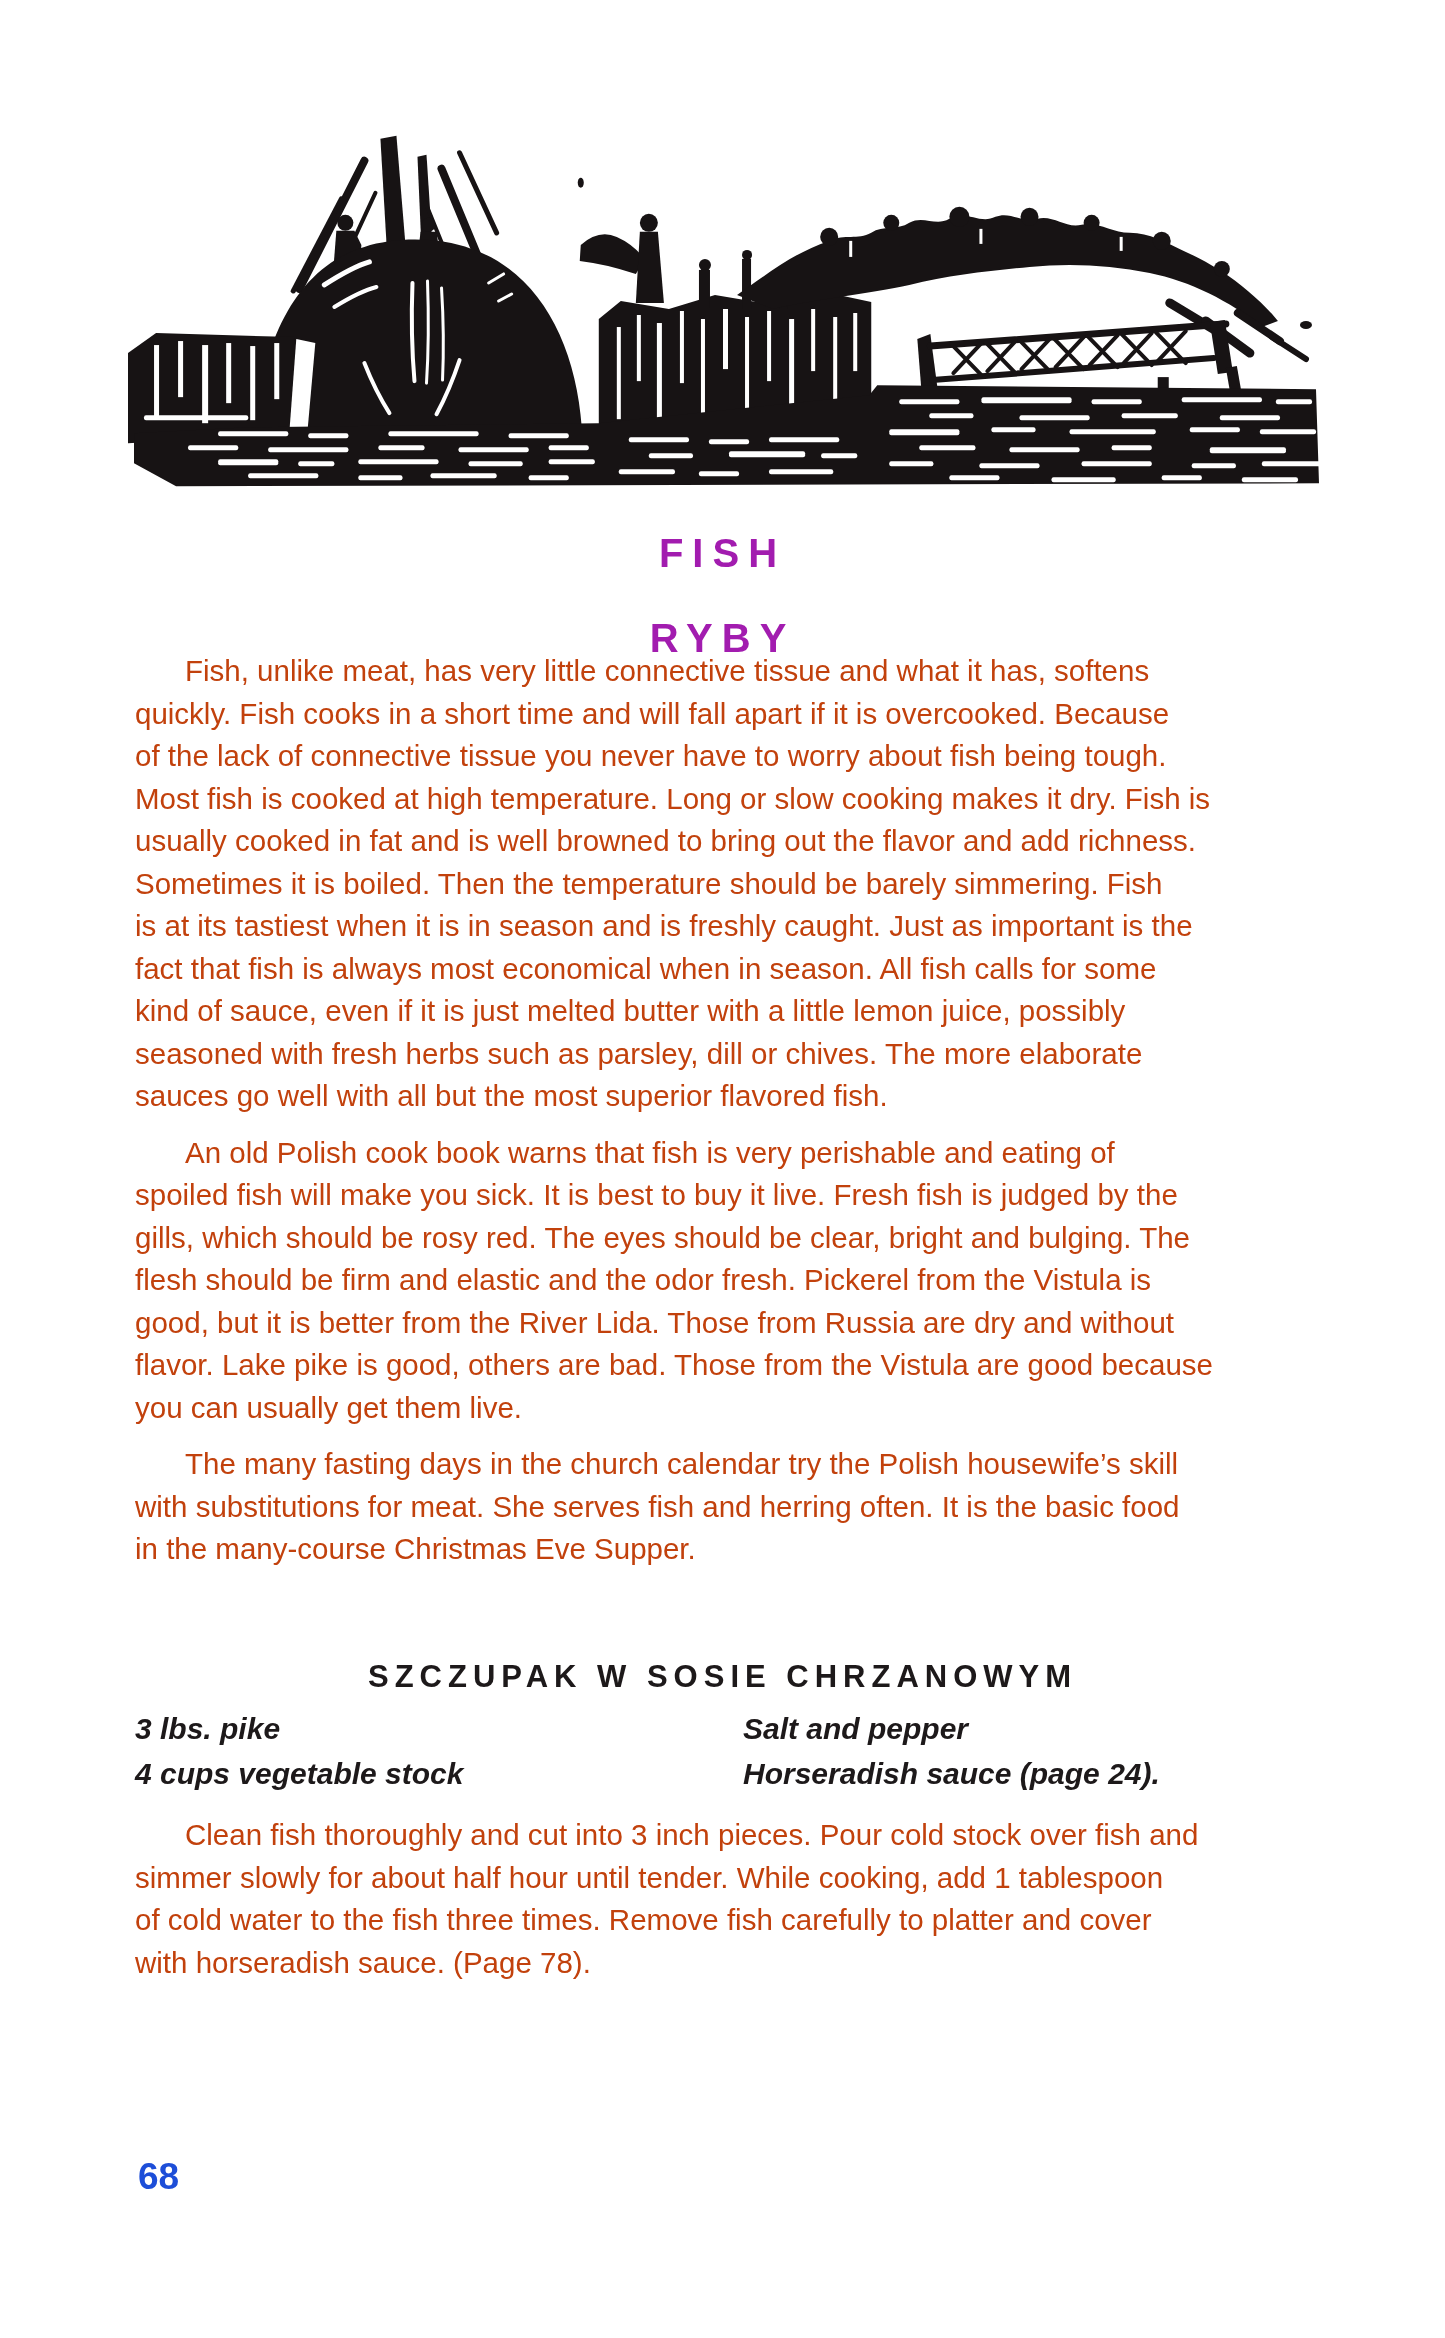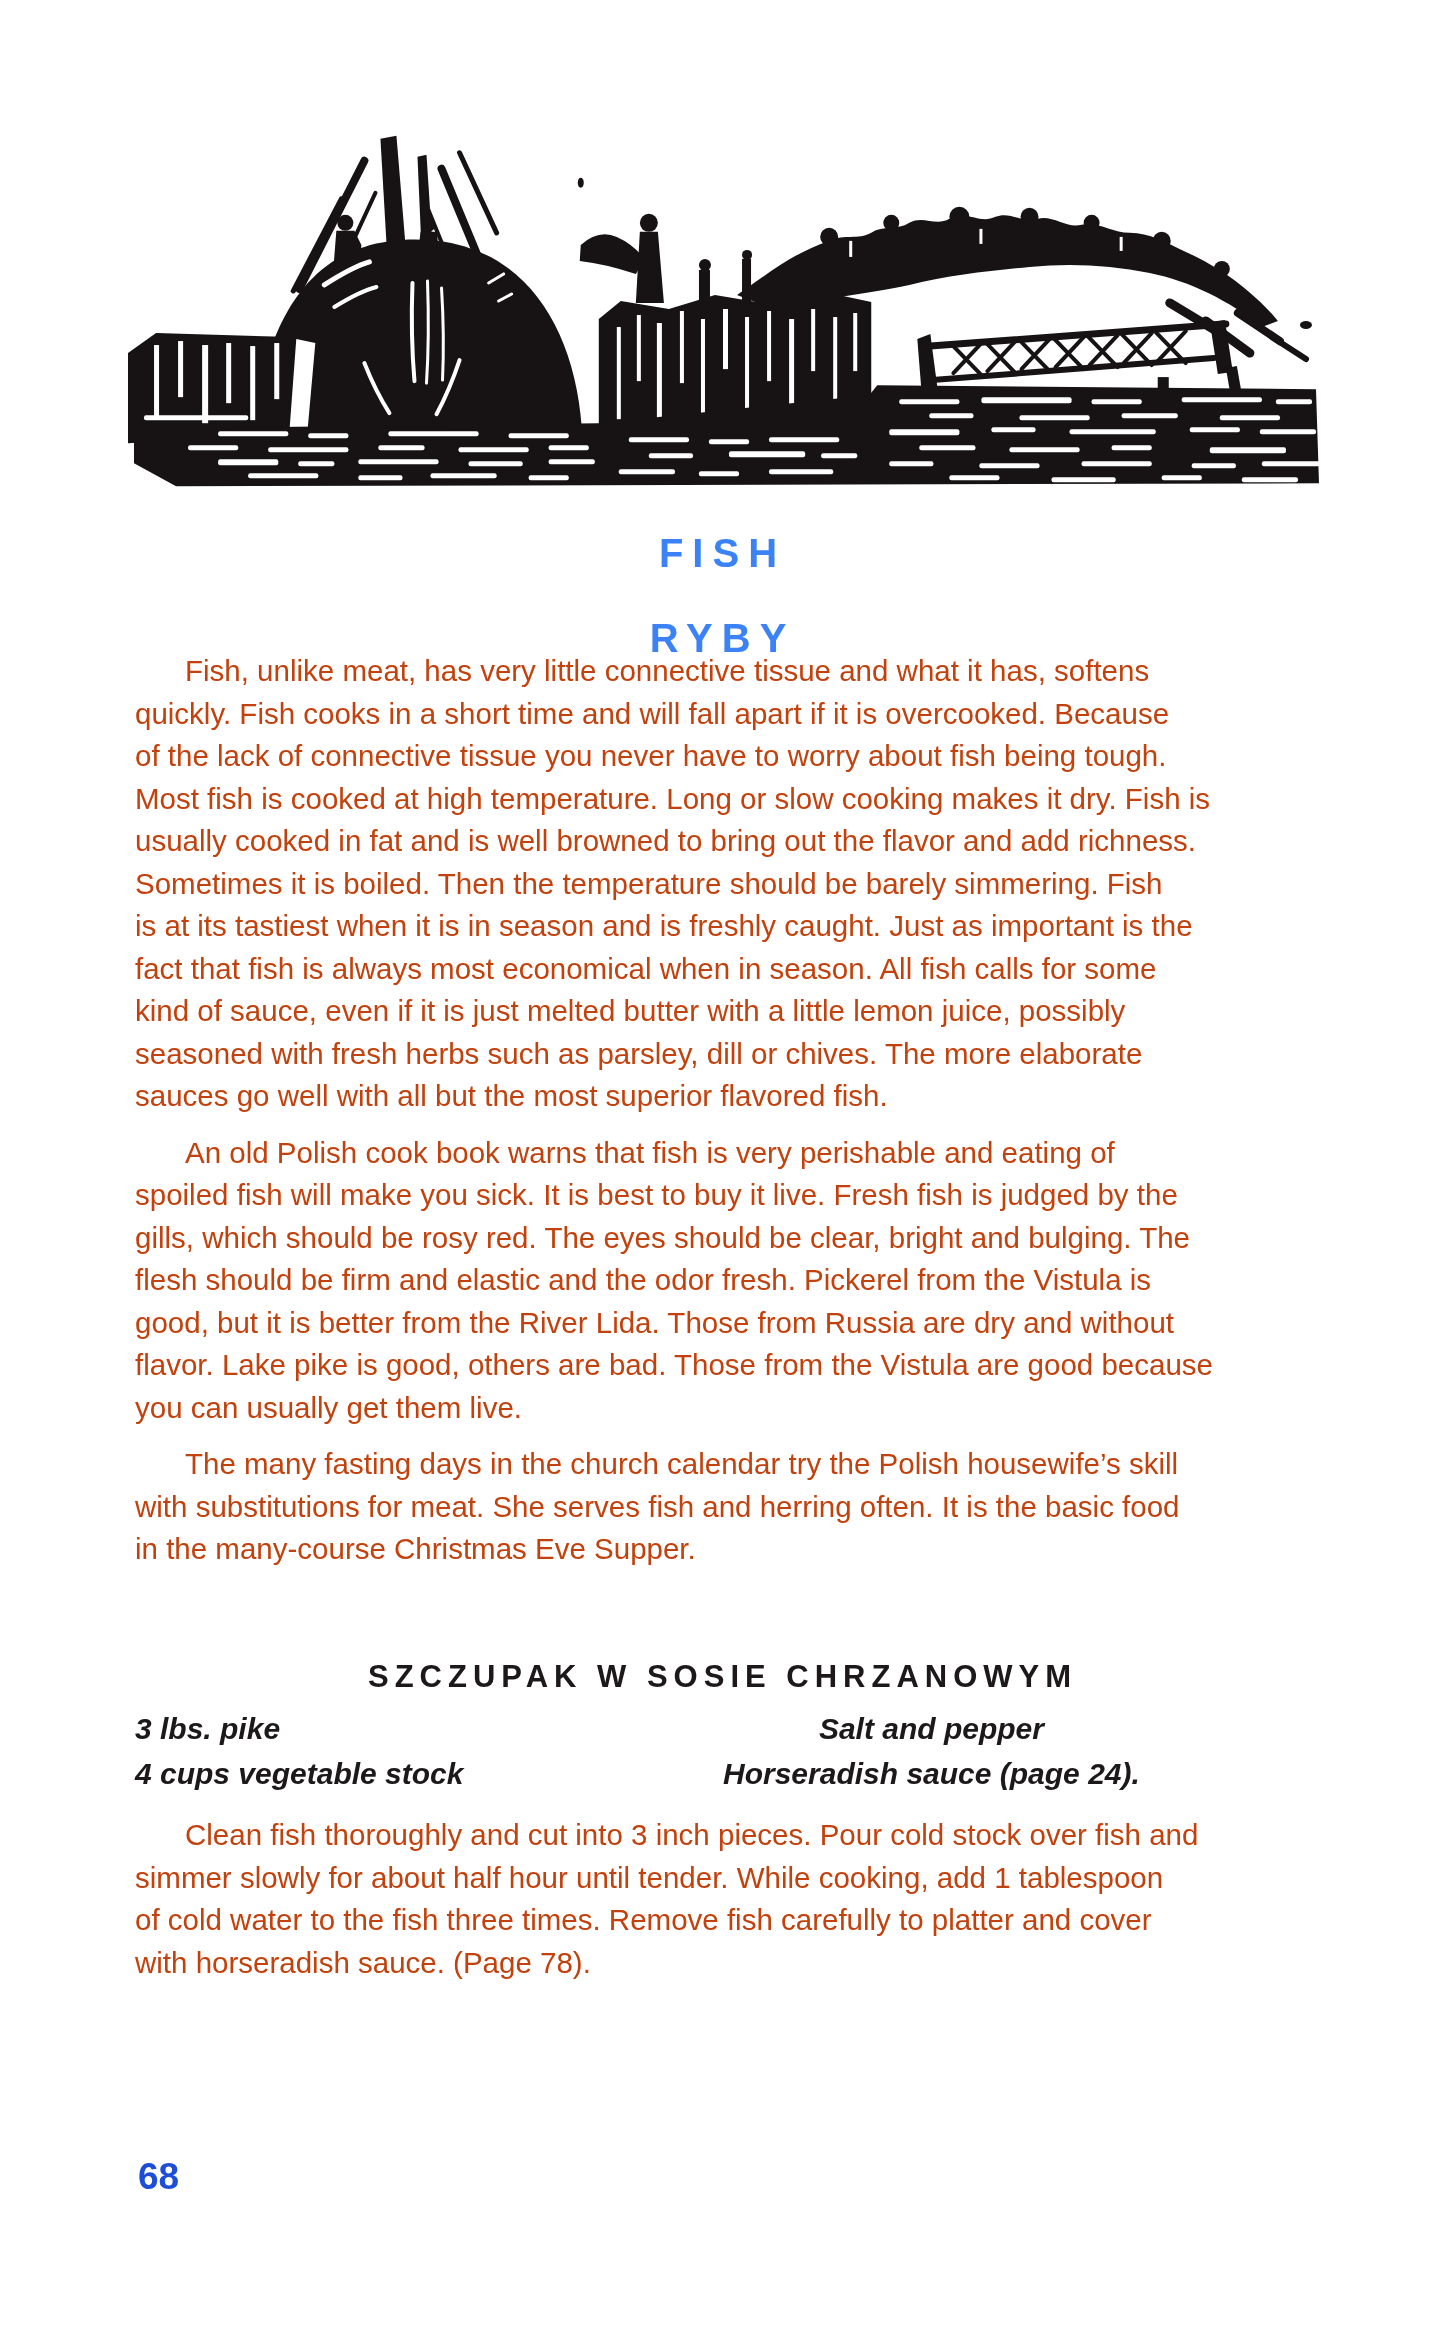--- a/index.html
+++ b/index.html
@@ -18,21 +18,21 @@
   }
   .ink { fill:#171314; }
   .ink-stroke { stroke:#171314; fill:none; stroke-linecap:round; }
   .paper { fill:#ffffff; }
   .paper-stroke { stroke:#ffffff; fill:none; stroke-linecap:round; }
 
   .chapter-title-en, .chapter-title-pl {
     position:absolute; left:0; width:100%;
     margin:0; text-align:center;
     font-size:40px; font-weight:700; letter-spacing:9px;
-    color:#3b82f6;
+    color:#a21caf;
   }
   .chapter-title-en { top:531px; }
   .chapter-title-pl { top:616px; }
 
   .body-block {
     position:absolute; left:135px; top:650px; width:1185px;
   }
   .para {
     margin:0 0 14px 0;
     font-size:29.5px; line-height:42.5px;
@@ -50,21 +50,21 @@
   .recipe-title-pl { top:1659px; font-size:31px; letter-spacing:6px; }
 
   .ingredients {
     position:absolute; left:135px; top:1706px; width:1185px;
     font-style:italic; font-weight:700;
     font-size:30px; line-height:45px;
     color:#1d191a;
   }
   .ingredient-col { position:absolute; top:0; }
   .ingredient-col.left  { left:0; }
-  .ingredient-col.right { left:588px;text-align:center; }
+  .ingredient-col.right { left:608px; }
   .ingredient { white-space:pre; }
 
   .directions-block {
     position:absolute; left:135px; top:1814px; width:1185px;
   }
 
   .page-number {
     position:absolute; left:138px; top:2156px;
     font-size:37px; font-weight:700; color:#1d4ed8;
   }

